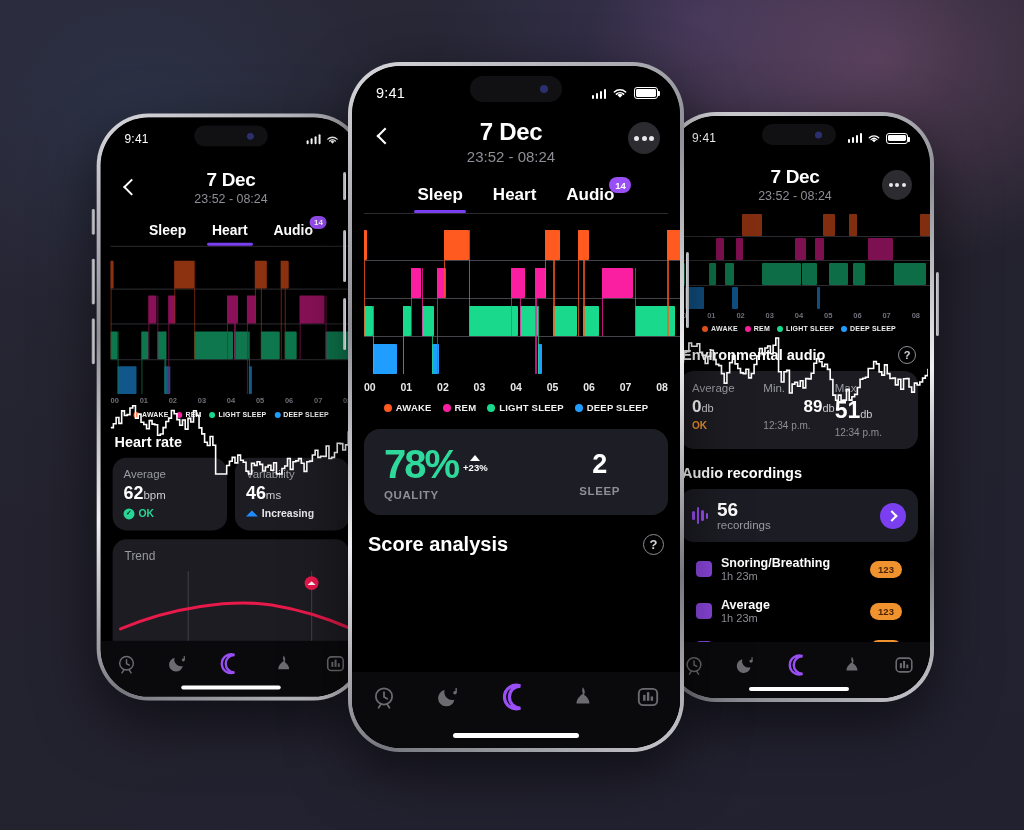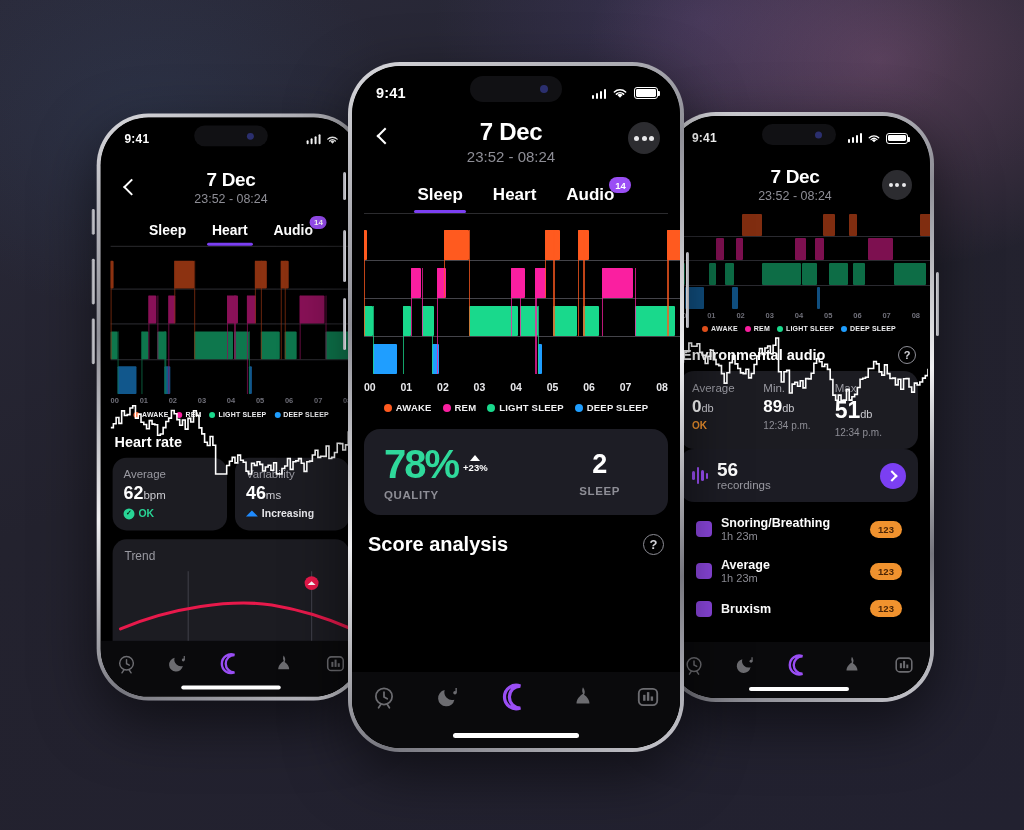--- a/index.html
+++ b/index.html
@@ -58,21 +58,21 @@
     position:absolute; right:-5px; top:160px; width:3px; height:64px; border-radius:2px;
     background: linear-gradient(270deg,#9a9aa2,#d5d5da);
   }
 
   
   .statusbar {
     height: 38px; display:flex; align-items:center;
     justify-content: space-between; padding: 6px 22px 0 24px;
     position: relative; color:#fff;
   }
-  .sb-time { font-size: 13px; font-weight: 700; letter-spacing:0.2px; }
+  .sb-time { font-size: 13px; font-weight: 400; letter-spacing:0.2px; }
   .sb-right { display:flex; align-items:center; gap:5px; }
   .dyn-island {
     position:absolute; left:50%; transform:translateX(-50%); top:8px;
     width: 88px; height: 24px; border-radius: 14px; background:#111114;
   }
   .di-dot { position:absolute; right:14px; top:50%; transform:translateY(-50%);
     width:7px; height:7px; border-radius:50%; background:#2b2f6e; }
   .bars { display:flex; align-items:flex-end; gap:1.5px; height:10px; }
   .bars i { width:2.5px; background:#fff; border-radius:1px; display:block; }
   .bars i:nth-child(1){height:4px}.bars i:nth-child(2){height:6px}
@@ -480,30 +480,31 @@
       </div>
 
       <div class="card" style="margin:0 12px; padding:11px 12px; display:flex; justify-content:space-between" id="env-stats">
           <div style="flex: 1 1 0%;">
             <div class="card-label" style="font-size: 11.5px;">Average</div>
             <div style="margin-top: 3px;"><span class="card-value" style="font-size: 17px;">0</span><span class="card-unit" style="font-size: 11px;">db</span></div>
             <div style="font-size: 10px; margin-top: 3px; color: rgb(240, 146, 46); font-weight: 700;">OK</div>
           </div>
           <div style="flex: 1 1 0%;">
             <div class="card-label" style="font-size: 11.5px;">Min.</div>
-            <div style="margin-top: 3px;"><span class="card-value" style="font-size: 17px;">89</span><span class="card-unit" style="font-size: 11px;">db</span></div>
+            <div style="margin-top: 3px; text-align: right;"><span class="card-value" style="font-size: 17px;">89</span><span class="card-unit" style="font-size: 11px;">db</span></div>
             <div style="font-size: 10px; margin-top: 3px; color: rgb(142, 142, 150); font-weight: 400;">12:34 p.m.</div>
           </div>
           <div style="flex: 1 1 0%;">
             <div class="card-label" style="font-size: 11.5px;">Max</div>
             <div style="margin-top: 3px;"><span class="card-value" style="font-size: 23px;">51</span><span class="card-unit" style="font-size: 11px;">db</span></div>
             <div style="font-size: 10px; margin-top: 3px; color: rgb(142, 142, 150); font-weight: 400;">12:34 p.m.</div>
           </div>
         </div>
 
+      <div class="sec-title" style="font-size:14.5px; margin:16px 0 8px 14px">Audio recordings</div>
 
       <div class="rec-card" style="margin:0 12px; padding:11px 12px; justify-content:space-between">
         <div style="display:flex;align-items:center;gap:9px">
           <div class="wave">
             <i style="height:9px"></i>
               <i style="height:17px"></i>
               <i style="height:11px"></i>
               <i style="height:6px"></i>
           </div>
           <div>

